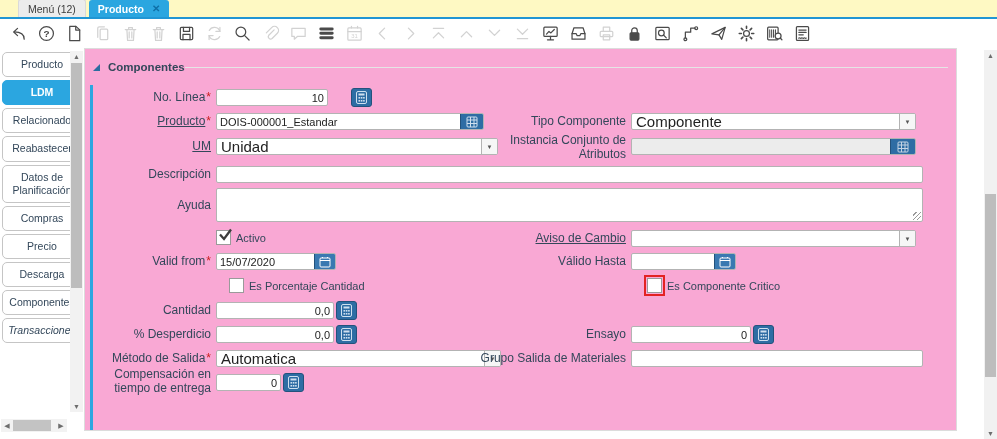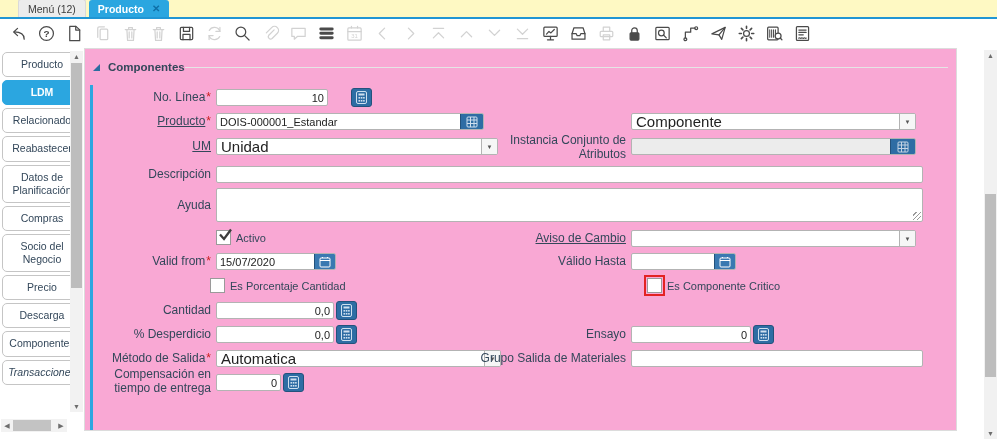--- a/index.html
+++ b/index.html
@@ -268,21 +268,20 @@
     </span>
   </div>
 
 <div class="sidebar" id="sidebar">
     <div class="side-tab">Producto</div>
     <div class="side-tab active">LDM</div>
     <div class="side-tab">Relacionado</div>
     <div class="side-tab">Reabastecer</div>
     <div class="side-tab">Datos de Planificación</div>
     <div class="side-tab">Compras</div>
-    <div class="side-tab">Socio del Negocio</div>
     <div class="side-tab">Precio</div>
     <div class="side-tab">Descarga</div>
     <div class="side-tab">Componentes</div>
     <div class="side-tab italic">Transacciones</div>
   </div>
 
 <div class="vscroll-side">
   <div class="sarr" style="top:0">▲</div>
   <div class="thumb"></div>
   <div class="sarr" style="bottom:0">▼</div>
@@ -327,20 +326,21 @@
     <div class="lbl c1"><span class="u">Producto</span><span class="req">*</span></div>
     <div class="fld" style="left:131px;width:268px">
       <input value="DOIS-000001_Estandar" style="">
       <span class="embed-btn">
         <svg width="12" height="12" viewBox="0 0 12 12">
             <rect x="1" y="1" width="10" height="10" rx="1" fill="none" stroke="#cfe0ef"></rect>
             <path d="M1 4h10M1 7.5h10M4.5 1v10M8 1v10" stroke="#cfe0ef" stroke-width="1"></path>
           </svg>
       </span>
     </div>
+    <div class="lbl c2"><span>Tipo Componente</span></div>
     <div class="select" style="left:546px;width:285px">
       <span class="val">Componente</span>
       <span class="arrow">▼</span>
     </div>
   </div>
 
   <div class="row" style="top:89px">
     <div class="lbl c1"><span class="u">UM</span></div>
     <div class="select" style="left:131px;width:282px">
       <span class="val">Unidad</span>
@@ -406,21 +406,21 @@
       <span class="cal-btn">
         <svg width="12" height="12" viewBox="0 0 12 12">
             <rect x="1" y="2" width="10" height="9" rx="1" fill="none" stroke="#fff"></rect>
             <path d="M1 4.5h10M3.5 2V1M8.5 2V1" stroke="#fff"></path>
           </svg>
       </span>
     </div>
   </div>
 
   <div class="row" style="top:229px">
-    <div class="cb-wrap" style="left:125px">
+    <div class="cb-wrap" style="left:144px">
       <span class="cb">
         
       </span>
       <span>Es Porcentaje Cantidad</span>
     </div>
     <div class="cb-wrap" style="left:562px">
       <span class="cb redbox">
         
       </span>
       <span>Es Componente Critico</span>

